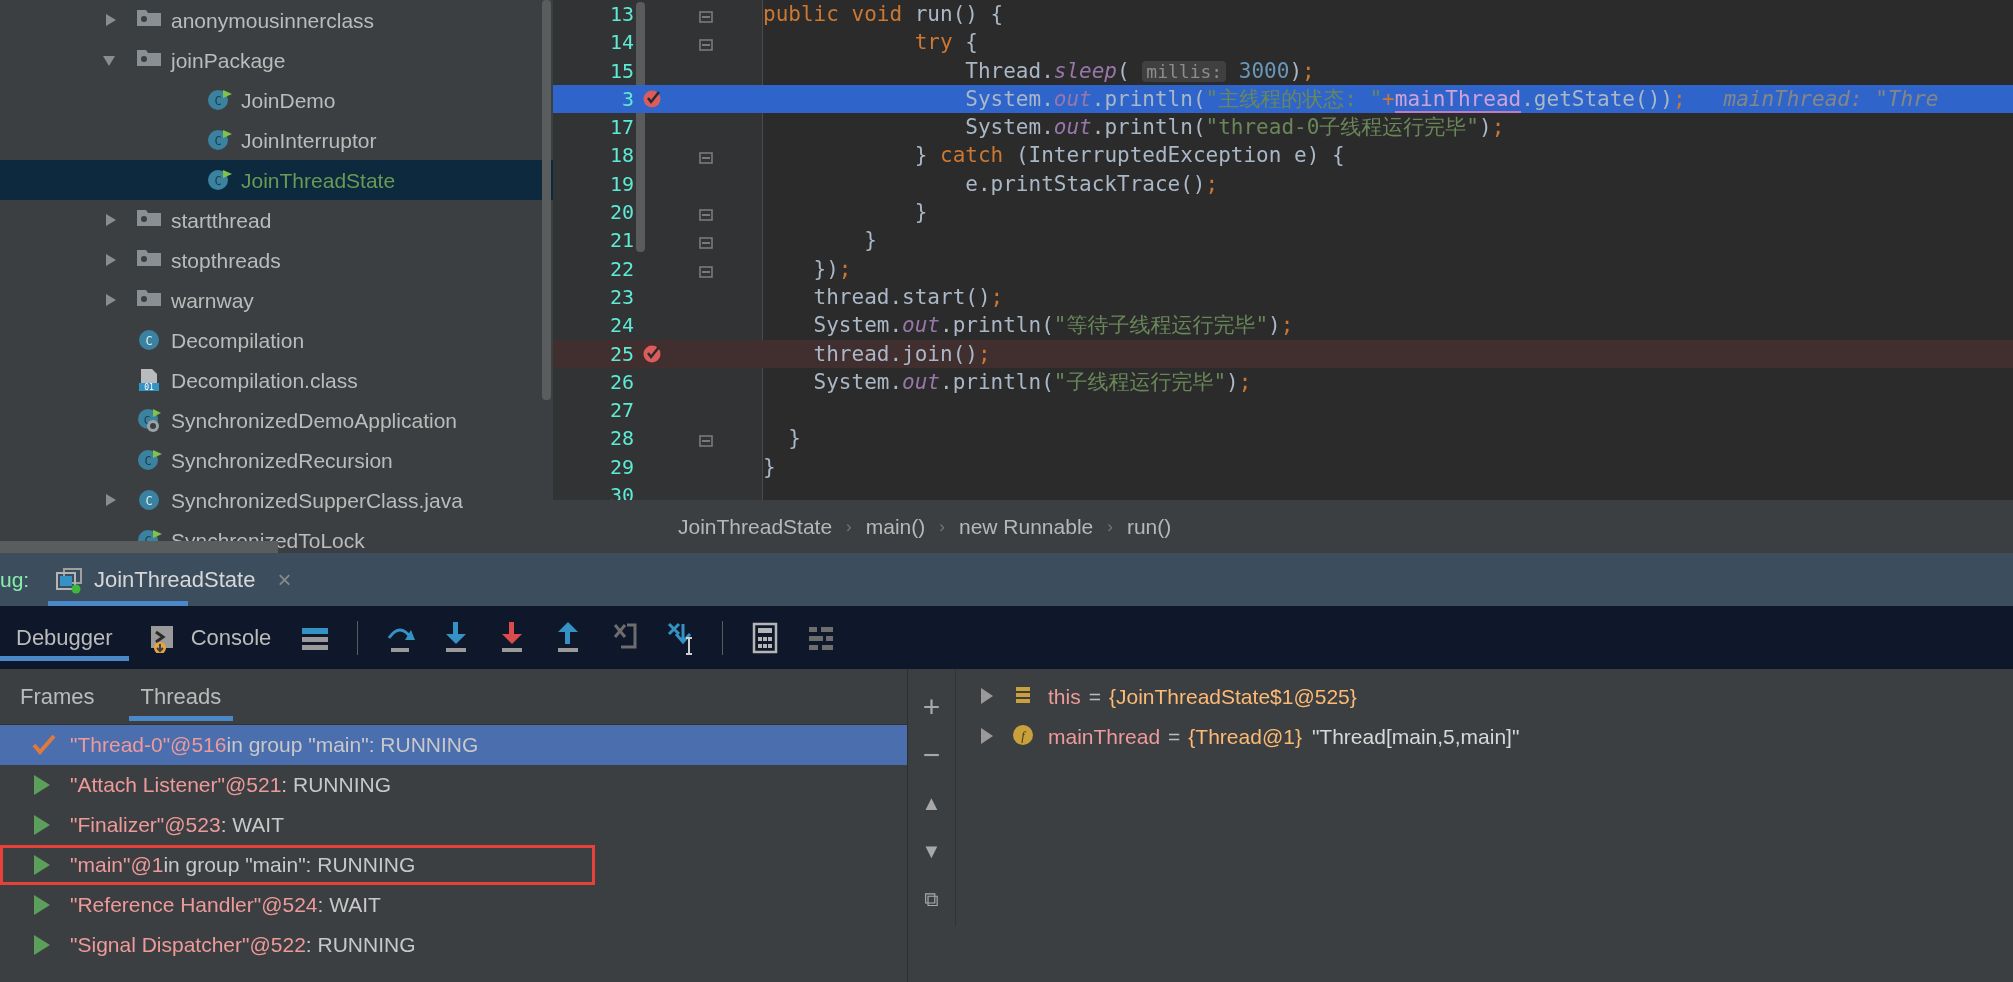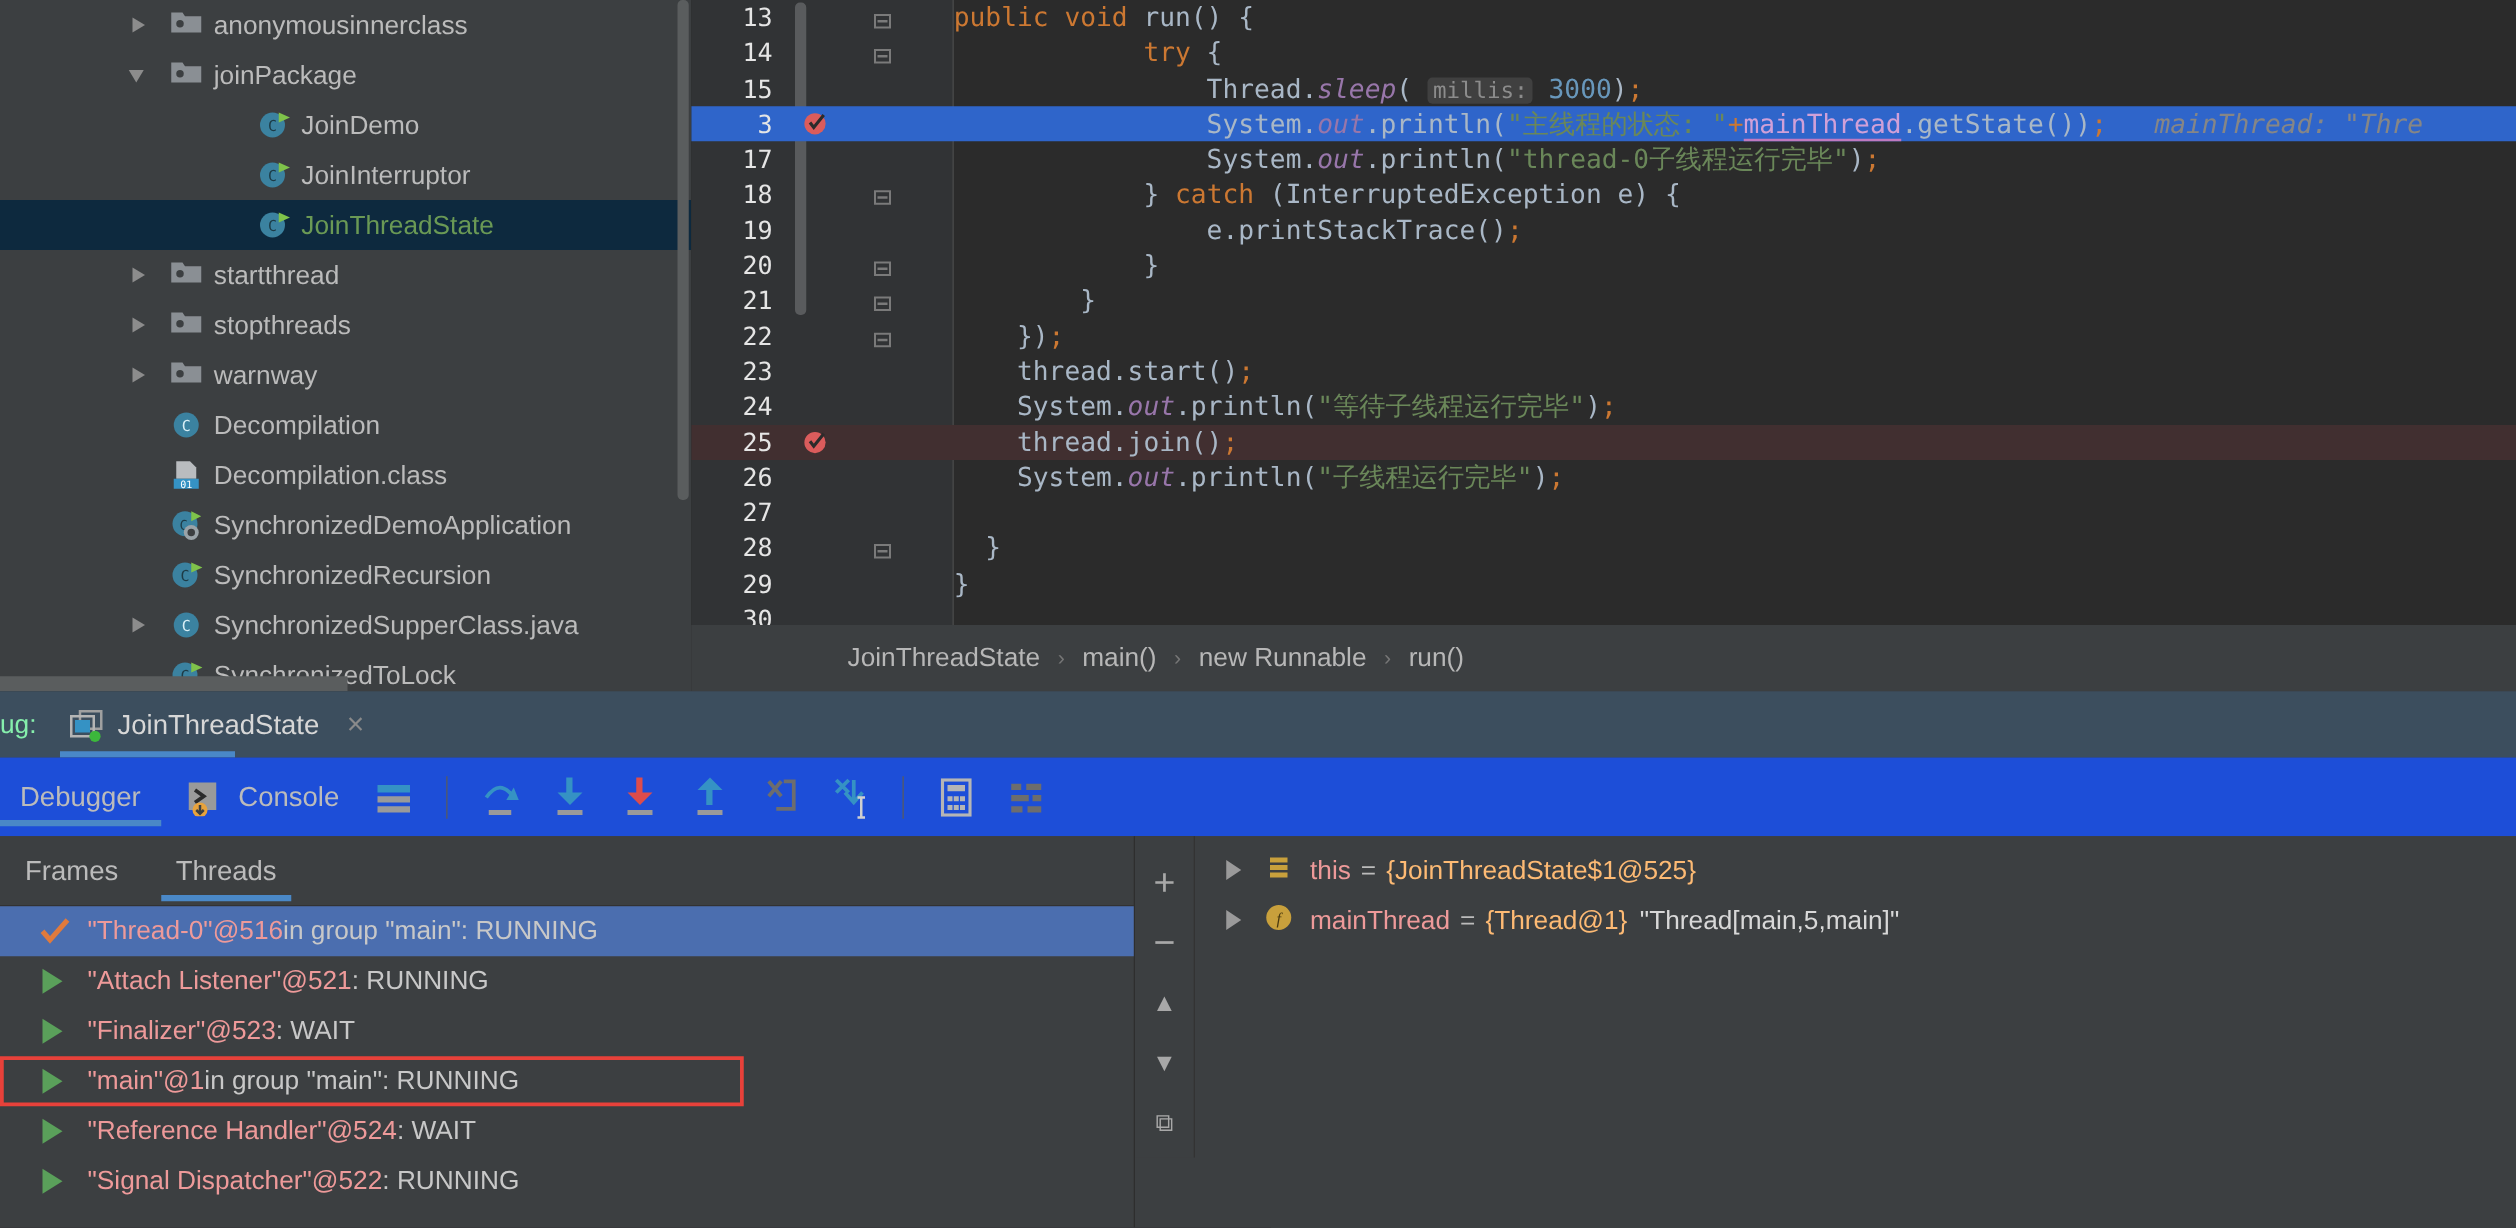--- a/index.html
+++ b/index.html
@@ -27,21 +27,21 @@
   .ic svg { display:block; }
   .tlabel { line-height:1; }
   .tlabel.green { color:#6a9955; }
 
   
   #editor { position:absolute; left:553px; top:0; width:1460px; height:553px;
     background:#2b2b2b; }
   .codearea { position:absolute; left:0; top:0; right:0; height:500px; overflow:hidden;
     font-family:"DejaVu Sans Mono", monospace; font-size:21px; }
   .cline { position:relative; height:28.3px; white-space:pre; }
-  .cline .ln { position:absolute; left:0; width:65px; text-align:right; color:#e5e5e5;
+  .cline .ln { position:absolute; left:16px; width:65px; text-align:right; color:#5eead4;
       font-size:20px; line-height:28.3px; }
   .cline .bp { position:absolute; left:90px; top:5px; width:19px; height:19px; }
   .cline .fold { position:absolute; left:145px; top:6px; width:16px; height:16px; }
   .cline .txt { position:absolute; left:210px; line-height:28.3px; color:#a9b7c6; }
   .cline.hl { background:#2f65ca; }
   .cline.hl .txt { color:#e8eef7; }
   .cline.execpt { background:#412f30; }
   .gutterbg { position:absolute; left:0; top:0; width:210px; height:500px;
      background:#313335; border-right:1px solid #4b4b4b; }
 
@@ -75,21 +75,21 @@
 
   #dbgtabbar { position:relative; height:53px; background:#3c4e5e; }
   #dbgtabbar .lbl { position:absolute; left:0; top:15px; color:#86efac; font-size:21px; }
   #dbgtab { position:absolute; left:48px; top:0; height:53px; display:flex;
      align-items:center; padding:0 8px; }
   #dbgtab .runicon { width:28px; height:24px; margin-right:10px; position:relative; }
   #dbgtab .ttl { color:#d7d7d7; font-size:22px; }
   #dbgtab .xclose { color:#8a8a8a; font-size:24px; margin-left:22px; }
   #dbgtabunder { position:absolute; left:48px; bottom:0; width:140px; height:5px; background:#4a88c7; }
 
-  #dbgtoolbar { position:relative; height:63px; background:#1d4ed8;
+  #dbgtoolbar { position:relative; height:63px; background:#0f172a;
       display:flex; align-items:center; }
   #dbgtoolbar .tt { color:#bbbbbb; font-size:22px; padding:0 16px; position:relative; }
   #dbgtoolbar .tt.active::after { content:""; position:absolute; left:0; bottom:-10px;
       width:100%; height:5px; background:#4a88c7; }
   .tbtn { width:44px; height:44px; margin:0 6px; position:relative;
      display:flex; align-items:center; justify-content:center; }
   .tdiv { width:1px; height:34px; background:#585b5d; margin:0 14px; }
 
   #dbgbody { position:absolute; left:0; top:116px; width:2013px; height:313px; display:flex; }
   #framespane { width:908px; height:313px; background:#3c3f41; position:relative;

